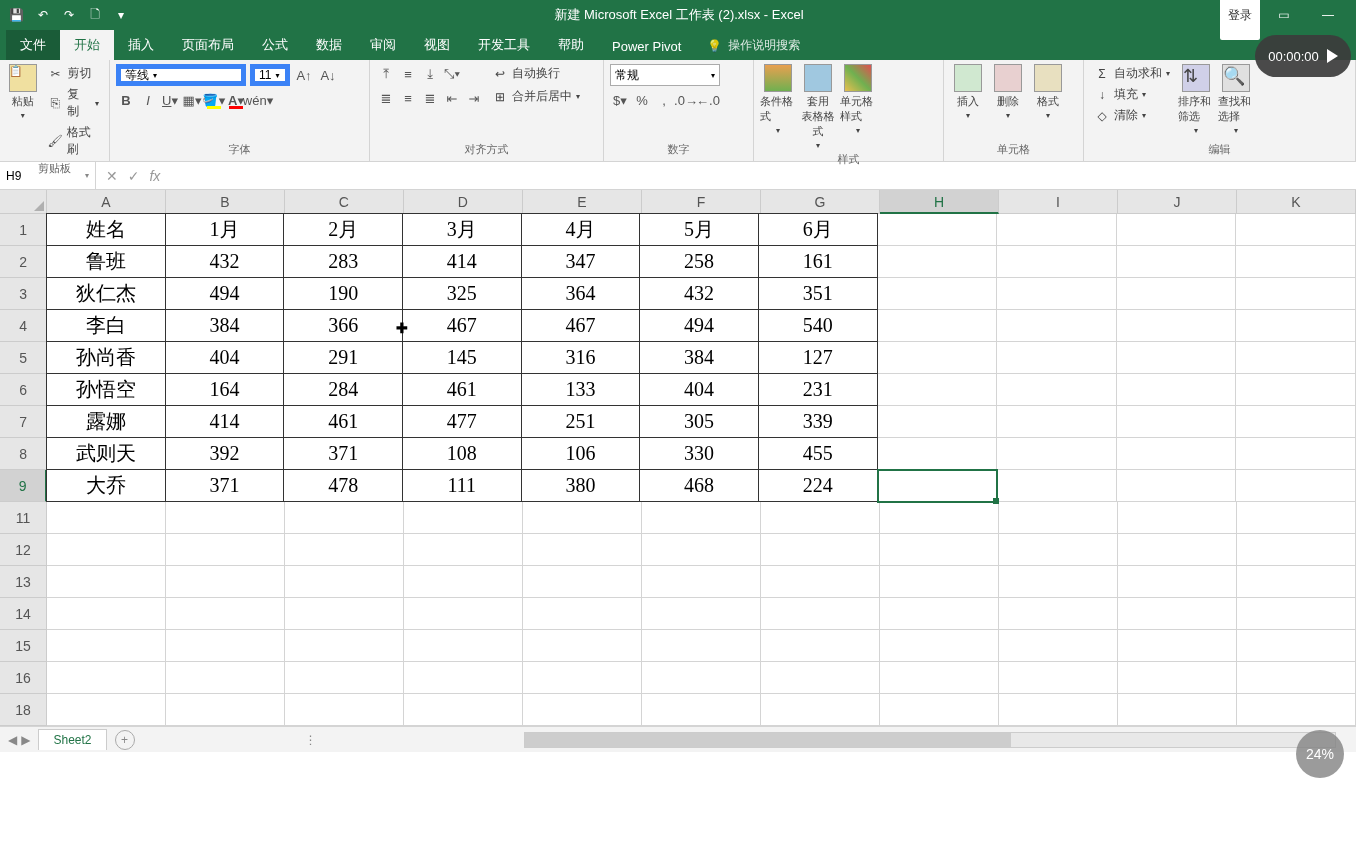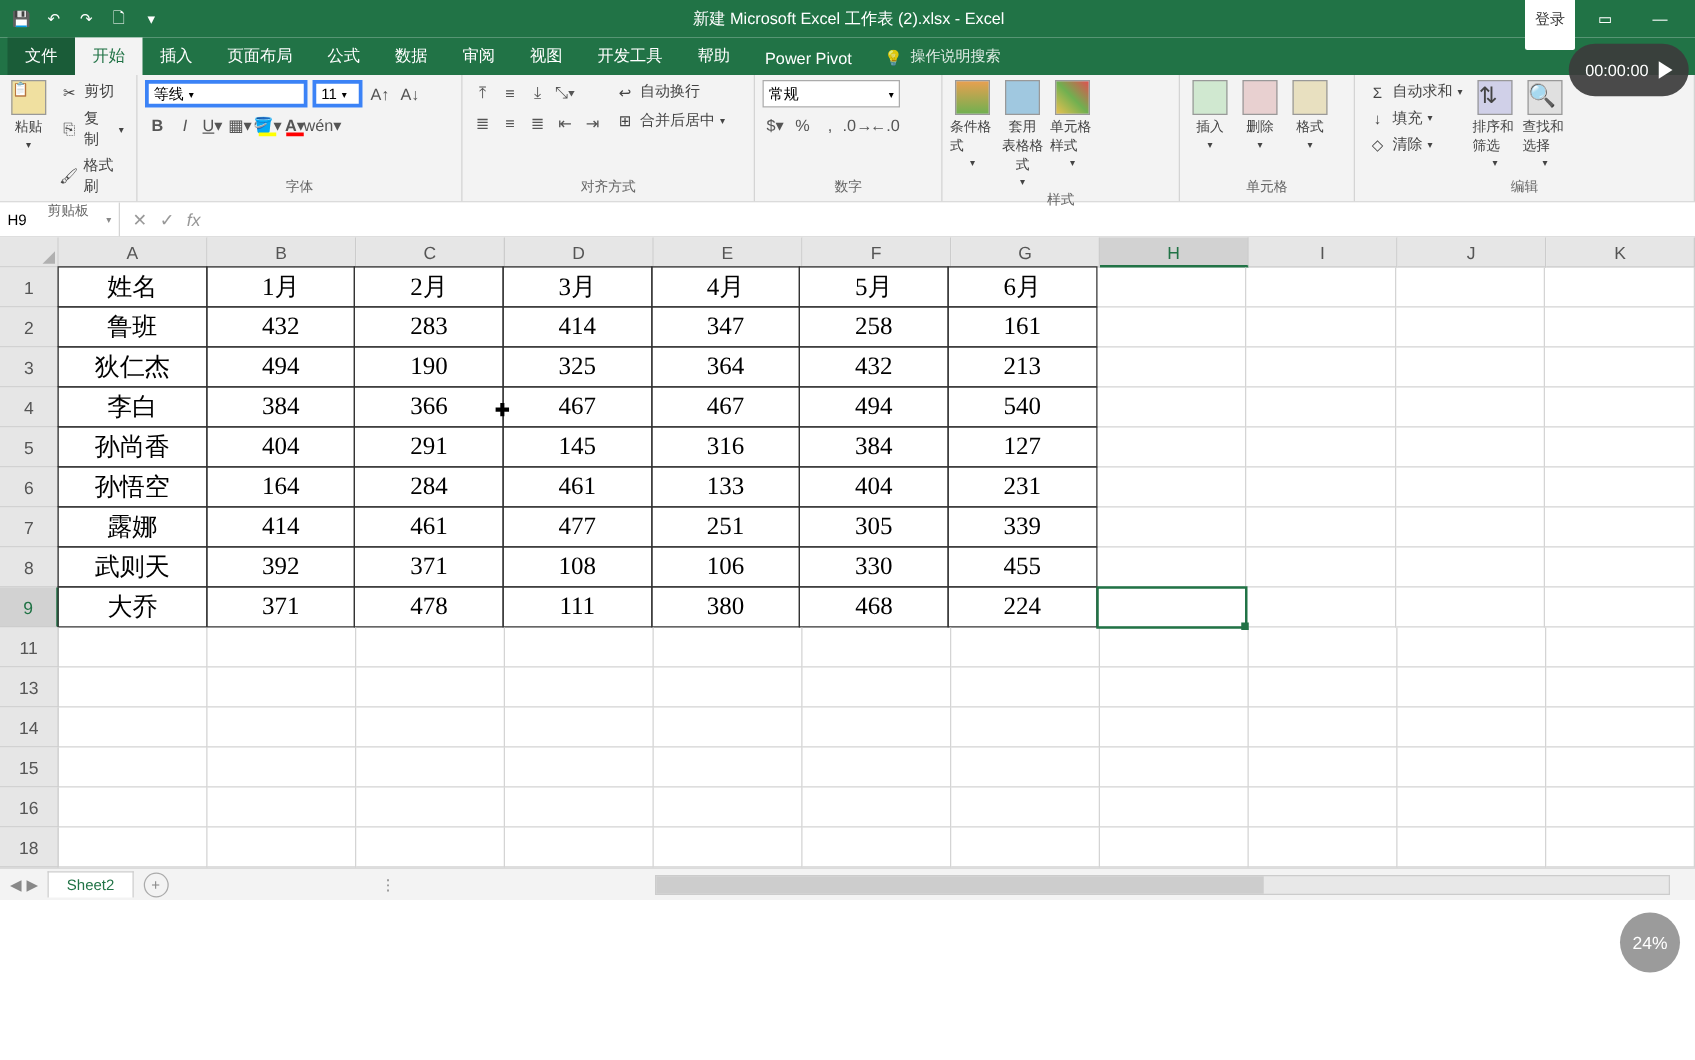--- a/index.html
+++ b/index.html
@@ -25,21 +25,21 @@
 .ribbon { height: 102px; background: #f3f3f3; border-bottom: 1px solid #d4d4d4; display: flex; }
 .group { border-right: 1px solid #d4d4d4; padding: 4px 6px 0; display: flex; flex-direction: column; position: relative; }
 .group-content { flex: 1; display: flex; align-items: flex-start; gap: 4px; }
 .group-label { text-align: center; font-size: 11px; color: #666; padding: 2px 0 4px; position: relative; }
 .big-btn { width: 36px; display: flex; flex-direction: column; align-items: center; font-size: 11px; color: #444; gap: 2px; }
 .big-btn .ico { width: 28px; height: 28px; background: #c0d890; border: 1px solid #999; }
 .small-row { display: flex; flex-direction: column; gap: 2px; font-size: 12px; }
 .small-btn { display: flex; align-items: center; gap: 4px; padding: 1px 4px; color: #444; font-size: 12px;}
 .small-ico { width: 16px; height: 16px; display: inline-flex; align-items: center; justify-content: center; font-size: 12px; }
 .font-row { display: flex; gap: 4px; align-items: center; }
-.font-sel { border: 3px solid #3b82f6; background: #fff; font-size: 12px; padding: 1px 4px; height: 22px; display:flex; align-items:center; gap:4px;}
+.font-sel { border: 5px solid #3b82f6; background: #fff; font-size: 12px; padding: 1px 4px; height: 22px; display:flex; align-items:center; gap:4px;}
 .btn-row { display: flex; gap: 2px; }
 .ribbon-ico { width: 20px; height: 20px; display:inline-flex; align-items:center; justify-content:center; border:1px solid transparent; font-size: 13px; color:#555;}
 .num-sel { border: 1px solid #ababab; background:#fff; font-size:12px; padding: 1px 4px; width: 110px; height:22px; display:flex; align-items:center; justify-content:space-between;}
 
 
 .formula-bar { height: 28px; background: #fff; border-bottom: 1px solid #d4d4d4; display: flex; align-items: center; }
 .name-box { width: 96px; border-right: 1px solid #d4d4d4; padding: 0 6px; display:flex; align-items:center; justify-content:space-between; font-size: 12px; height: 100%; }
 .fx-btns { display: flex; gap: 2px; padding: 0 6px; color:#999; font-size: 14px;}
 .fx-input { flex: 1; padding: 0 6px; }
 
@@ -353,21 +353,21 @@
         <div class="cell" style="width: 122px;"></div>
       </div>
       <div class="row">
         <div class="row-h">3</div>
         <div class="cell data" style="width: 122px;">狄仁杰</div>
         <div class="cell data" style="width: 122px;">494</div>
         <div class="cell data" style="width: 122px;">190</div>
         <div class="cell data" style="width: 122px;">325</div>
         <div class="cell data" style="width: 122px;">364</div>
         <div class="cell data" style="width: 122px;">432</div>
-        <div class="cell data" style="width: 122px;">213</div>
+        <div class="cell data" style="width: 122px;">351</div>
         <div class="cell" style="width: 122px;"></div>
         <div class="cell" style="width: 122px;"></div>
         <div class="cell" style="width: 122px;"></div>
         <div class="cell" style="width: 122px;"></div>
       </div>
       <div class="row">
         <div class="row-h">4</div>
         <div class="cell data" style="width: 122px;">李白</div>
         <div class="cell data" style="width: 122px;">384</div>
         <div class="cell data" style="width: 122px;">366</div>
@@ -458,20 +458,34 @@
         <div class="cell" style="width: 122px;"></div>
         <div class="cell" style="width: 122px;"></div>
         <div class="cell" style="width: 122px;"></div>
         <div class="cell" style="width: 122px;"></div>
         <div class="cell" style="width: 122px;"></div>
         <div class="cell" style="width: 122px;"></div>
         <div class="cell" style="width: 122px;"></div>
         <div class="cell" style="width: 122px;"></div>
       </div>
       <div class="row">
+        <div class="row-h">12</div>
+        <div class="cell" style="width: 122px;"></div>
+        <div class="cell" style="width: 122px;"></div>
+        <div class="cell" style="width: 122px;"></div>
+        <div class="cell" style="width: 122px;"></div>
+        <div class="cell" style="width: 122px;"></div>
+        <div class="cell" style="width: 122px;"></div>
+        <div class="cell" style="width: 122px;"></div>
+        <div class="cell" style="width: 122px;"></div>
+        <div class="cell" style="width: 122px;"></div>
+        <div class="cell" style="width: 122px;"></div>
+        <div class="cell" style="width: 122px;"></div>
+      </div>
+      <div class="row">
         <div class="row-h">13</div>
         <div class="cell" style="width: 122px;"></div>
         <div class="cell" style="width: 122px;"></div>
         <div class="cell" style="width: 122px;"></div>
         <div class="cell" style="width: 122px;"></div>
         <div class="cell" style="width: 122px;"></div>
         <div class="cell" style="width: 122px;"></div>
         <div class="cell" style="width: 122px;"></div>
         <div class="cell" style="width: 122px;"></div>
         <div class="cell" style="width: 122px;"></div>

